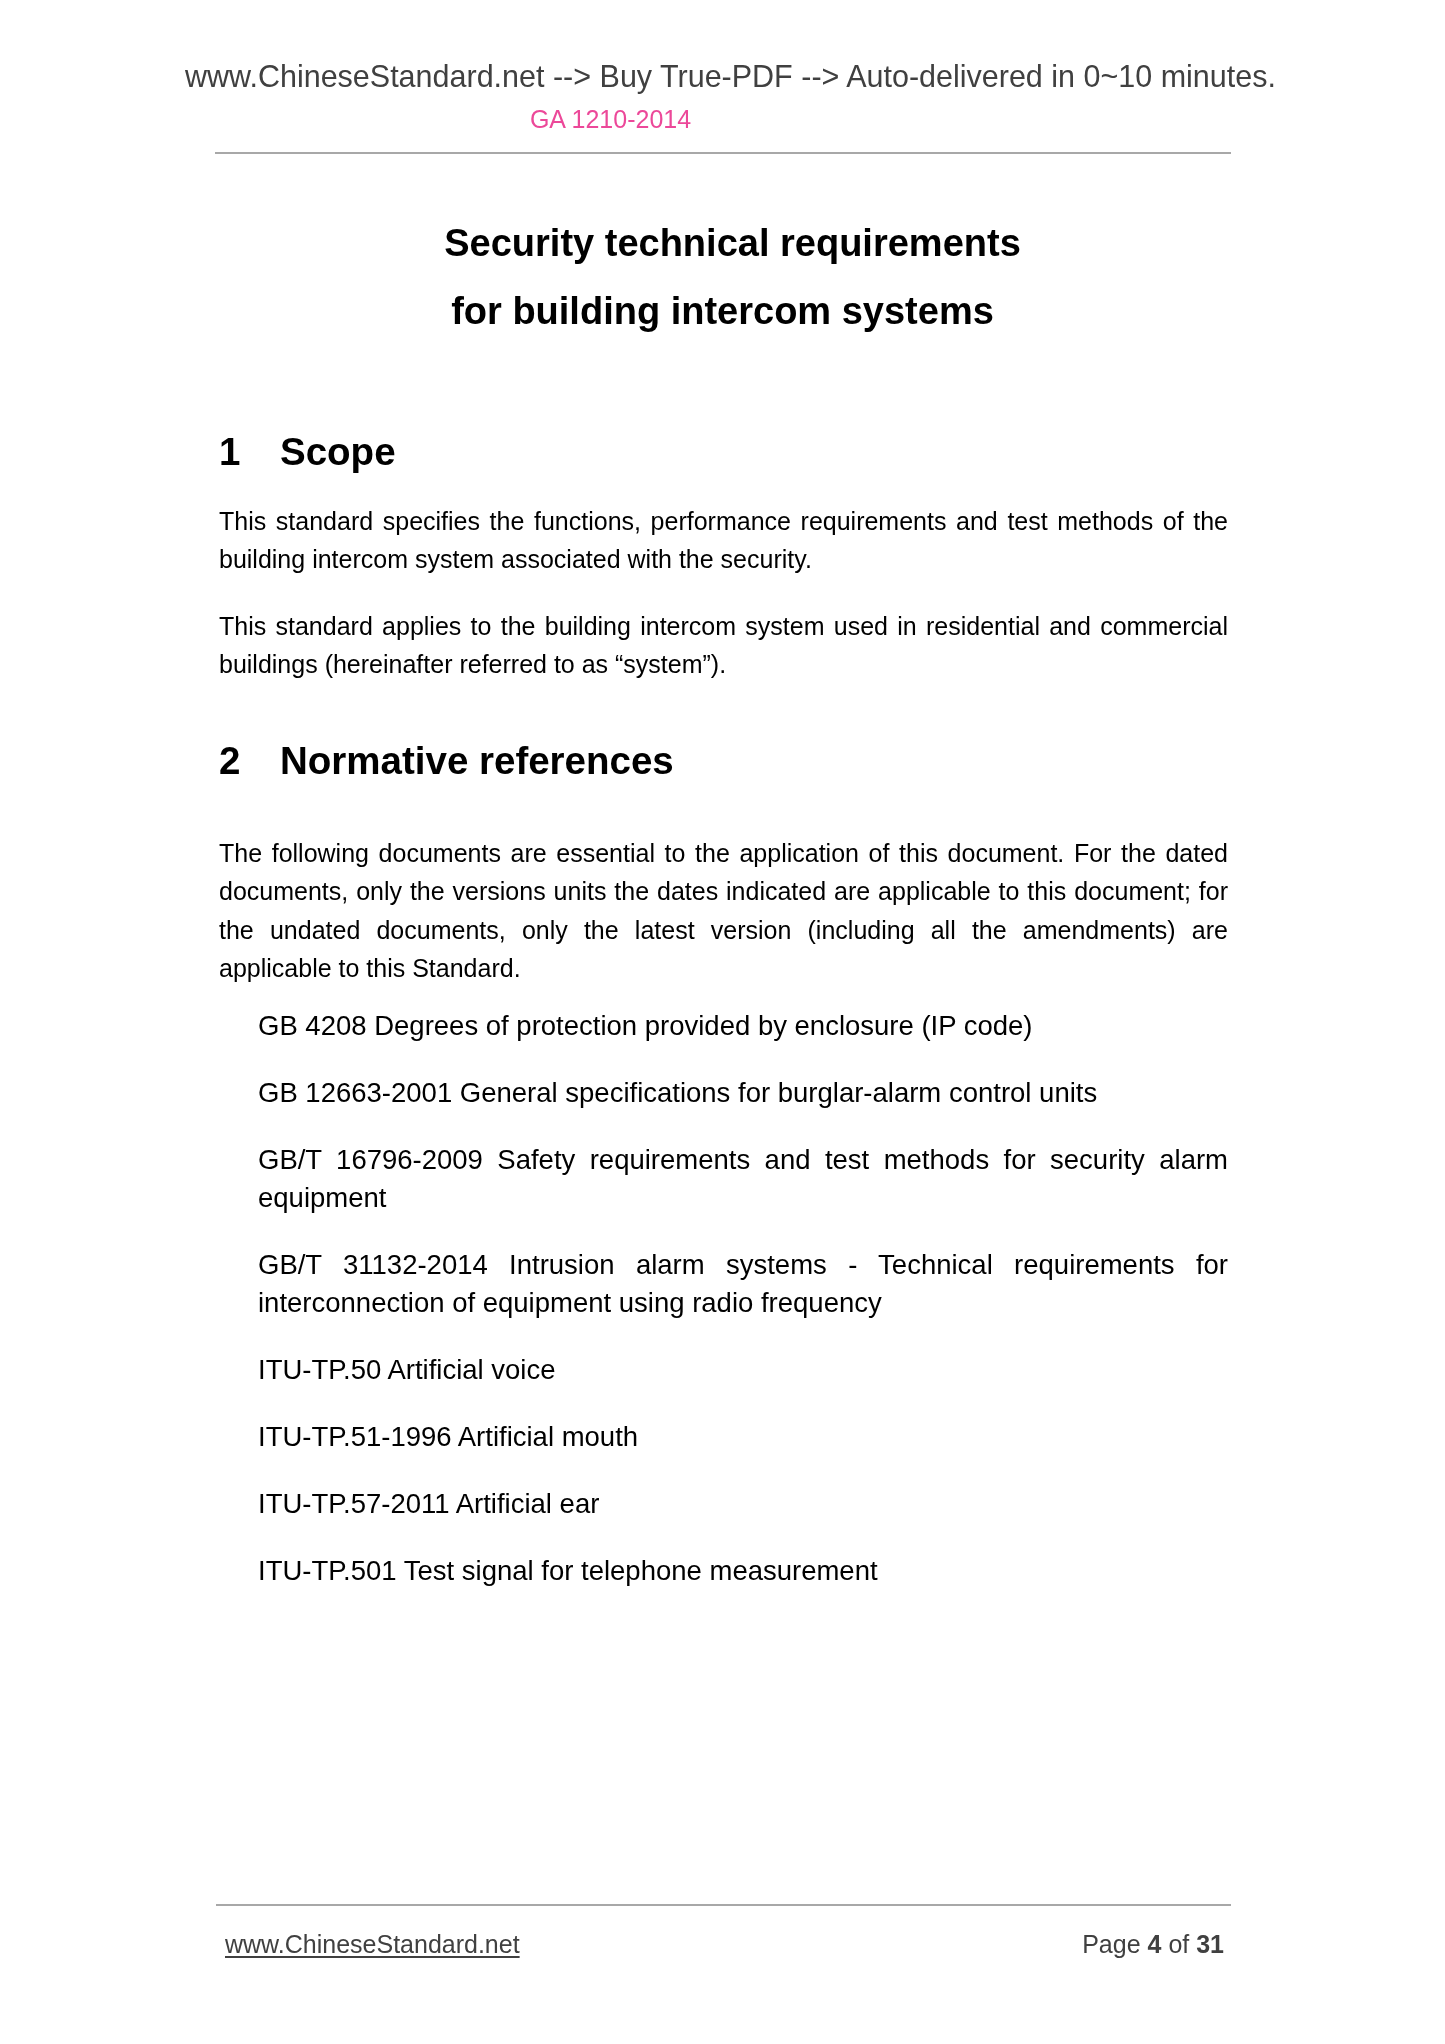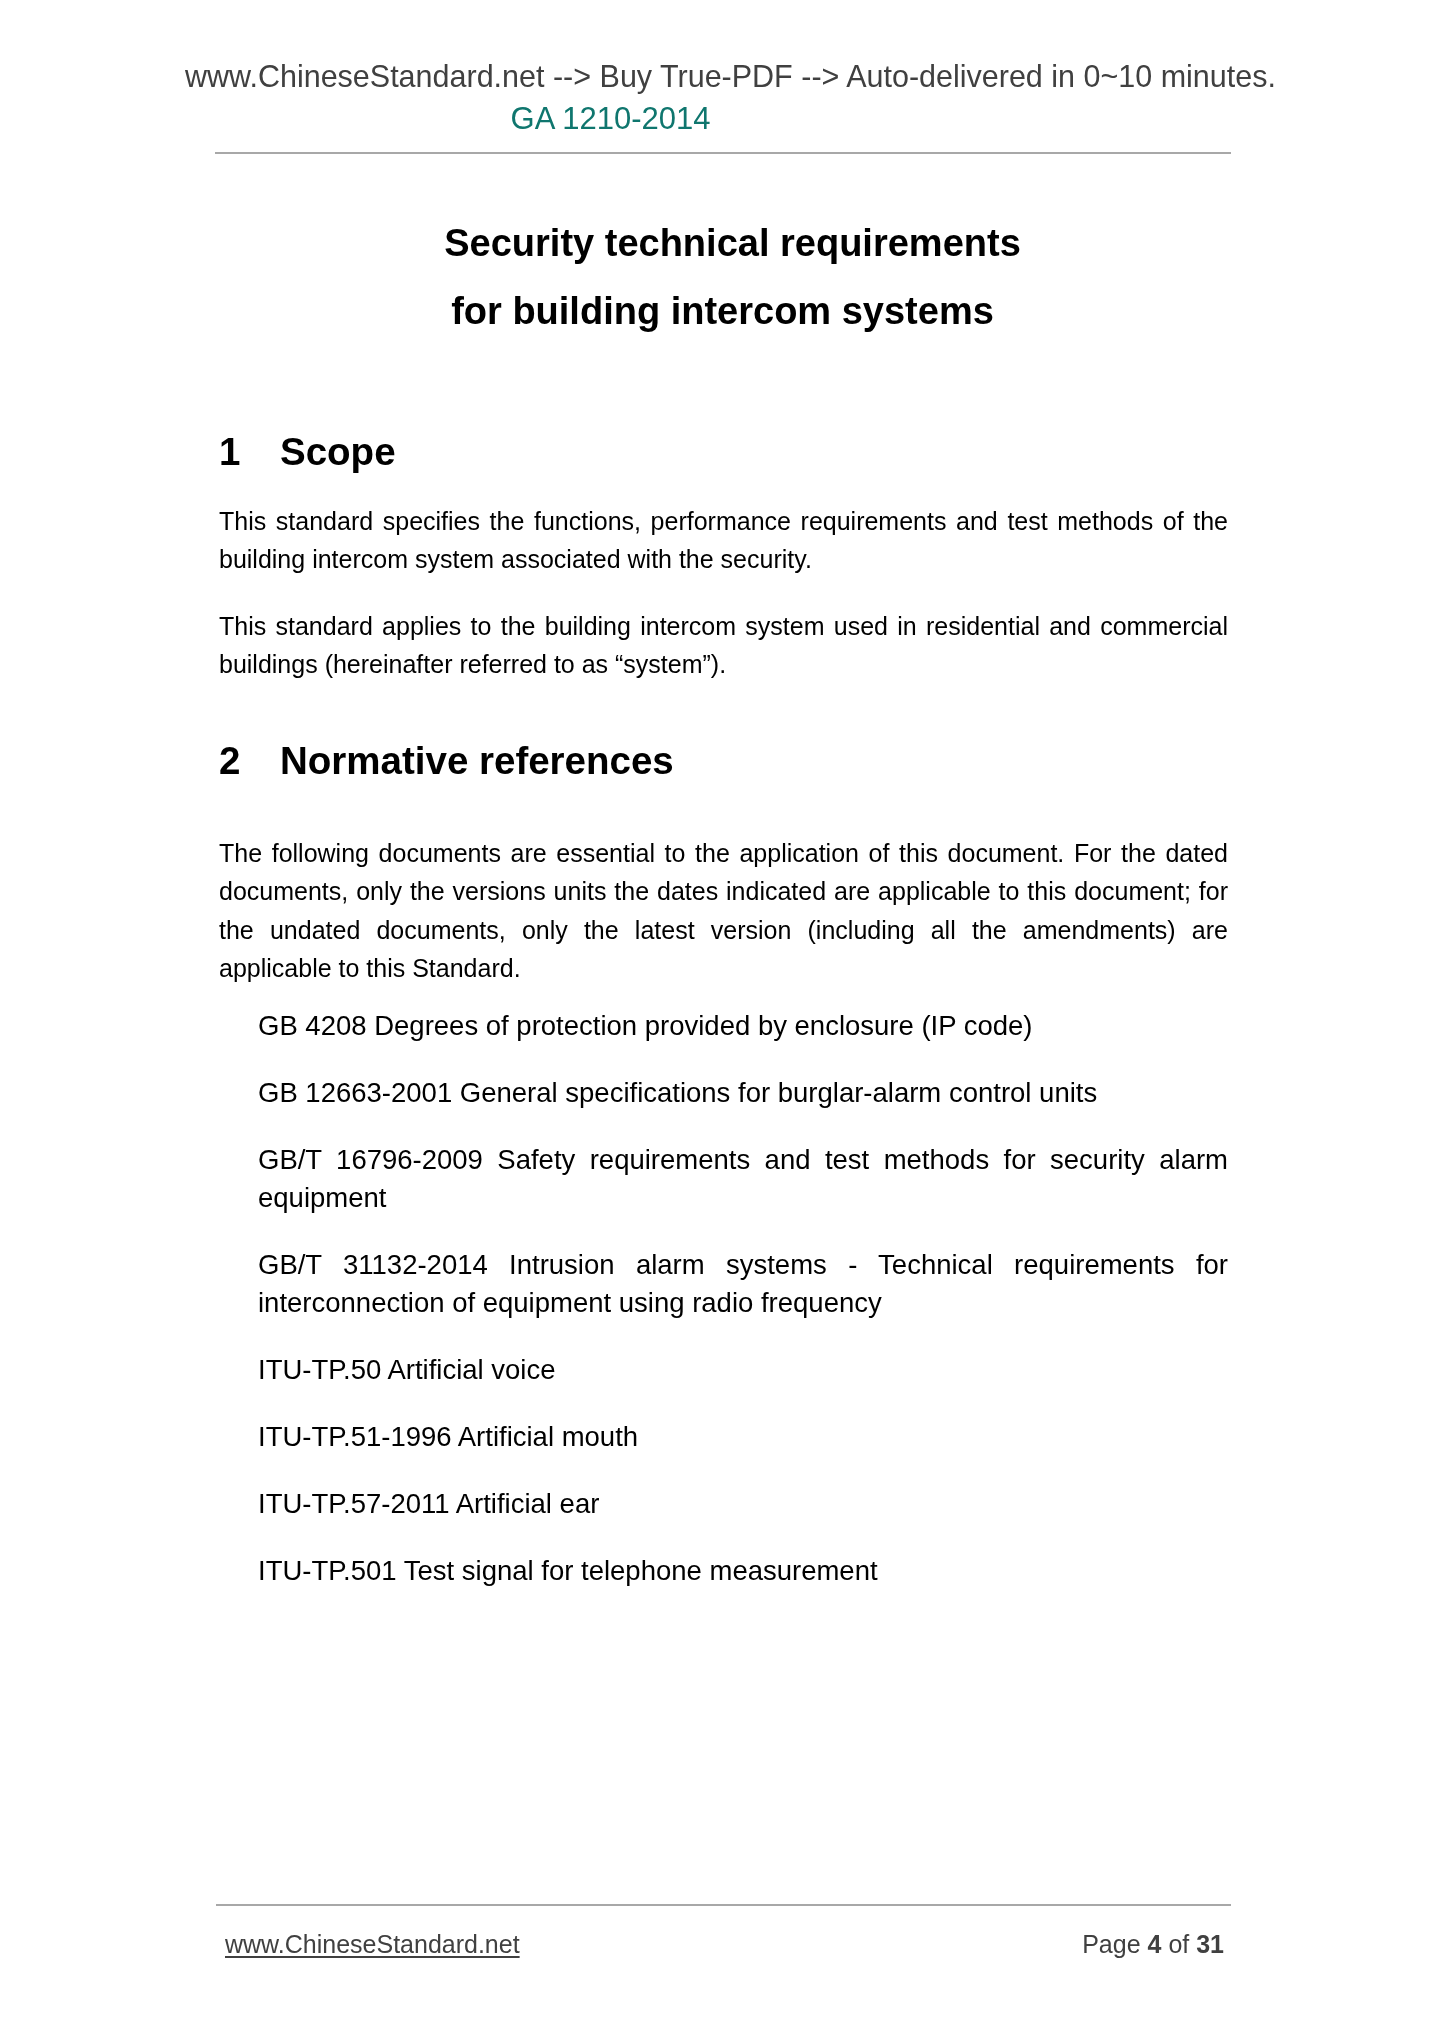--- a/index.html
+++ b/index.html
@@ -7,21 +7,21 @@
       width: 1445px; height: 2044px; position: relative; overflow: hidden;
       font-family: "Liberation Sans", sans-serif; color: #000;
     }
     .abs { position: absolute; }
     .hdr-line1 {
       left: 8px; width: 1445px; top: 56px; text-align: center;
       font-size: 30.5px; line-height: 40px; color: #404040;
     }
     .hdr-line2 {
       left: 0; width: 1221px; top: 104px; text-align: center;
-      font-size: 31px; line-height: 30px; color: #0f766e;
+      font-size: 25px; line-height: 30px; color: #ec4899;
     }
     .rule { height: 0; border-top: 2px solid #a8a8a8; }
     .rule-top { left: 215px; width: 1016px; top: 152px; }
     .rule-bottom { left: 216px; width: 1015px; top: 1904px; }
     .title {
       left: 0; width: 1445px; text-align: center;
       font-size: 38px; font-weight: bold; line-height: 46px;
     }
     .title-1 { top: 220px; padding-left: 10px; }
     .title-2 { top: 288px; }

